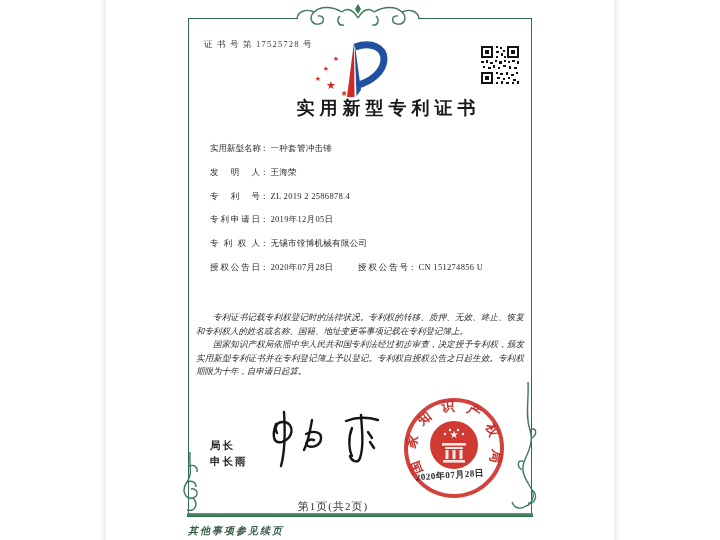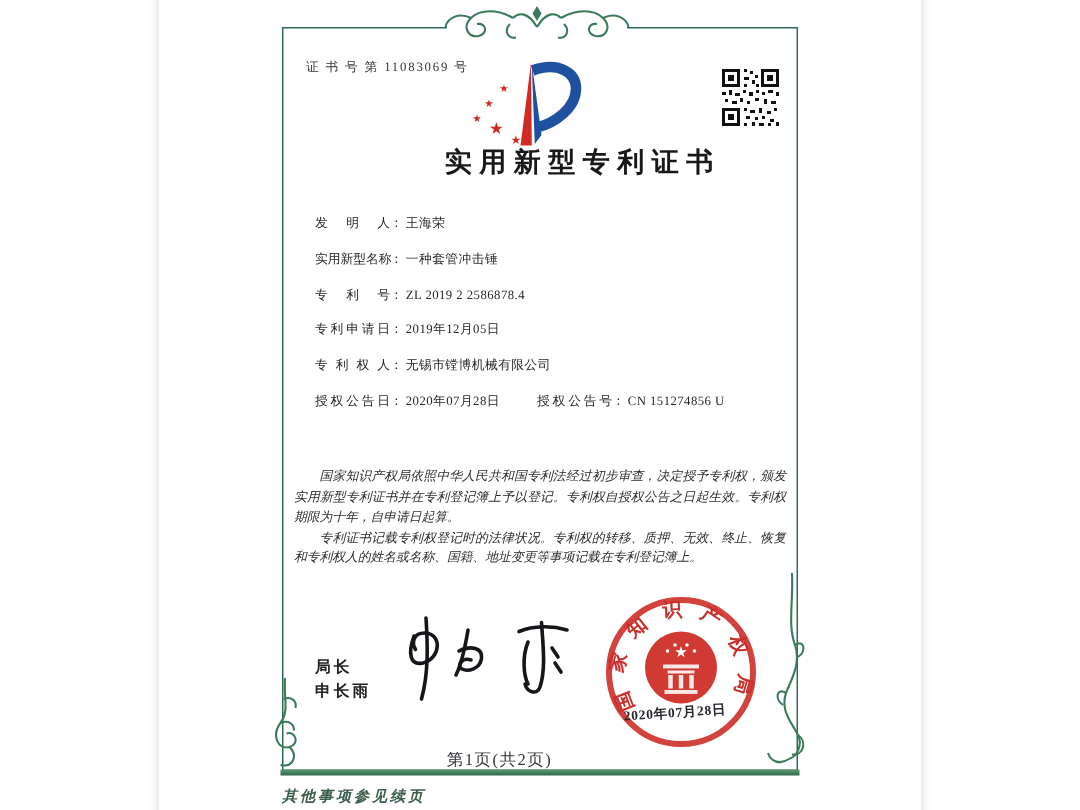--- a/index.html
+++ b/index.html
@@ -88,21 +88,21 @@
 <svg class="orn-right" width="36" height="134" viewBox="0 0 36 134">
   <g fill="none" stroke="#3a7a58" stroke-width="1.4">
     <path d="M26,0 C27,20 23,34 28,48 C32,60 26,70 22,80 C18,92 26,100 30,108 C33,114 30,122 24,124"></path>
     <path d="M28,48 C34,44 36,52 30,56"></path>
     <path d="M22,80 C16,76 14,84 20,88"></path>
     <path d="M30,108 C36,112 34,122 26,121"></path>
     <path d="M24,124 C18,128 12,126 10,120"></path>
   </g>
 </svg>
 
-<div class="cert-no">证 书 号 第 11083069 号</div>
+<div class="cert-no">证 书 号 第 17525728 号</div>
 
 <svg class="logo" width="76" height="58" viewBox="0 0 76 58">
   <polygon points="33,57 40,2 40.5,57" fill="#d02a24"></polygon>
   <polygon points="42.5,56 40.5,2 47,50" fill="#2050a0"></polygon>
   <path d="M41,7 C58,1 70,8 70,19 C70,32 56,42 44,45" fill="none" stroke="#2050a0" stroke-width="7"></path>
   <g fill="#d02a24" font-size="7" text-anchor="middle" font-family="'DejaVu Sans',sans-serif">
     <text x="22" y="21">★</text>
     <text x="12" y="31">★</text>
     <text x="4" y="41">★</text>
     <text x="17" y="49" font-size="11">★</text>
@@ -163,42 +163,42 @@
       <rect x="27" y="38" width="3" height="2"></rect>
       <rect x="33" y="38" width="2" height="2"></rect>
     <rect x="38" y="37" width="2" height="3"></rect>
   </g>
 </svg>
 
 <div class="title">实用新型专利证书</div>
 
 <div class="fields">
   <div class="f-row">
+    <span class="f-label">实用新型名称</span><span class="f-colon">：</span><span class="f-value">一种套管冲击锤</span>
+  </div>
+  <div class="f-row">
     <span class="f-label">发明人</span><span class="f-colon">：</span><span class="f-value">王海荣</span>
   </div>
   <div class="f-row">
-    <span class="f-label">实用新型名称</span><span class="f-colon">：</span><span class="f-value">一种套管冲击锤</span>
-  </div>
-  <div class="f-row">
     <span class="f-label">专利号</span><span class="f-colon">：</span><span class="f-value">ZL 2019 2 2586878.4</span>
   </div>
   <div class="f-row">
     <span class="f-label">专利申请日</span><span class="f-colon">：</span><span class="f-value">2019年12月05日</span>
   </div>
   <div class="f-row">
     <span class="f-label">专利权人</span><span class="f-colon">：</span><span class="f-value">无锡市镗博机械有限公司</span>
   </div>
   <div class="f-row">
     <span class="f-pair first"><span class="f-label">授权公告日</span><span class="f-colon">：</span><span class="f-value">2020年07月28日</span></span><span class="f-pair"><span class="f-label">授权公告号</span><span class="f-colon">：</span><span class="f-value">CN 151274856 U</span></span>
   </div>
 </div>
 
 <div class="paras">
+  <p>专利证书记载专利权登记时的法律状况。专利权的转移、质押、无效、终止、恢复和专利权人的姓名或名称、国籍、地址变更等事项记载在专利登记簿上。</p>
   <p>国家知识产权局依照中华人民共和国专利法经过初步审查，决定授予专利权，颁发实用新型专利证书并在专利登记簿上予以登记。专利权自授权公告之日起生效。专利权期限为十年，自申请日起算。</p>
-  <p>专利证书记载专利权登记时的法律状况。专利权的转移、质押、无效、终止、恢复和专利权人的姓名或名称、国籍、地址变更等事项记载在专利登记簿上。</p>
 </div>
 
 <div class="signoff">
   <div>局长</div>
   <div>申长雨</div>
 </div>
 
 <svg class="signature" width="120" height="62" viewBox="0 0 120 62">
   <g fill="none" stroke="#14161a" stroke-width="2.4" stroke-linecap="round">
     <path d="M8,16 C4,27 5,36 14,34 C26,31 27,14 15,14 C8,14 6,20 9,25"></path>

